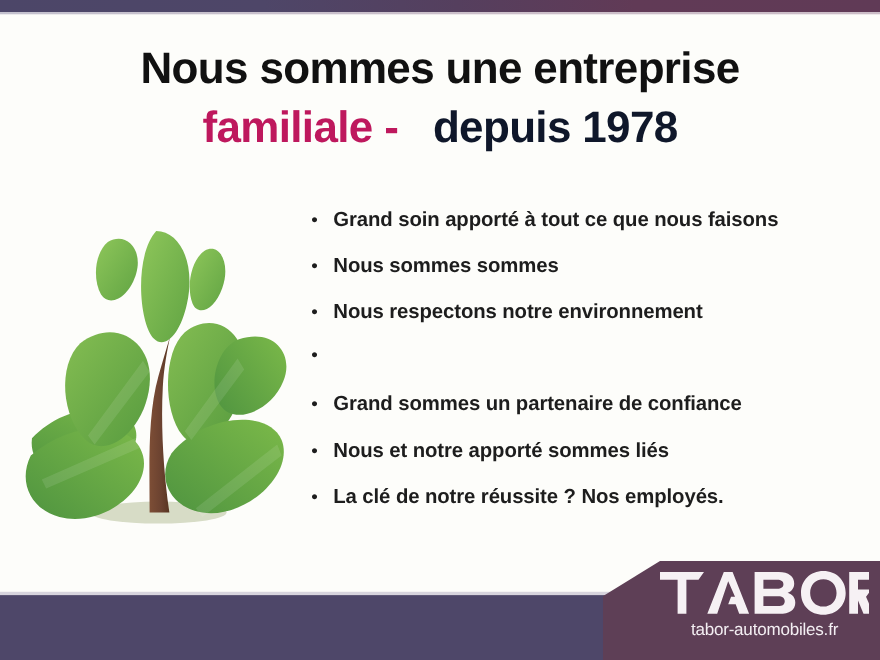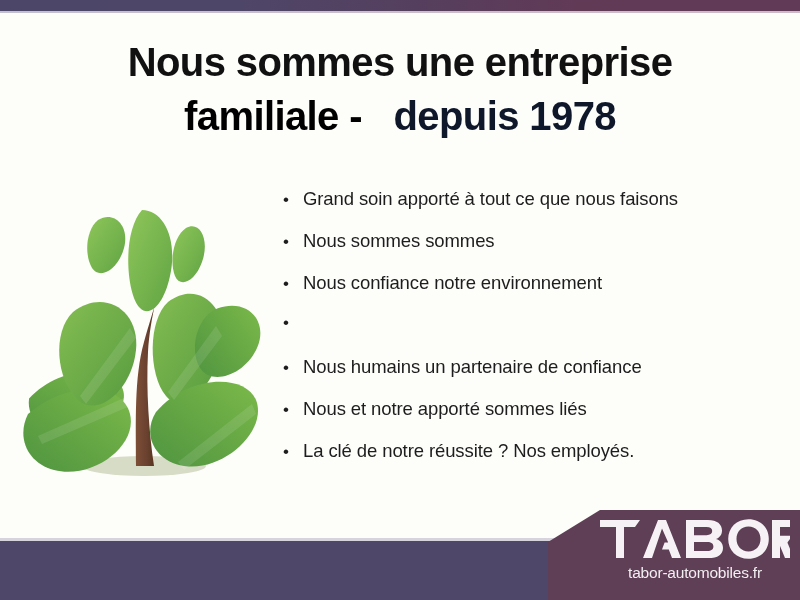--- a/index.html
+++ b/index.html
@@ -50,21 +50,21 @@
     font-size: 40px;
     font-weight: 700;
     line-height: 1.34;
     letter-spacing: -0.6px;
     color: #111111;
   }
   .headline .accent {
     color: #0f172a;
   }
   .headline .dash {
-    color: #000000;
+    color: #be185d;
   }
 
   
   .bullets {
     position: absolute;
     top: 188px;
     left: 283px;
     width: 500px;
   }
   .bullet-row {
@@ -77,20 +77,21 @@
     flex: 0 0 20px;
     color: #1d1d1d;
     font-size: 17px;
     line-height: 1;
   }
   .bullet-text {
     font-size: 18.5px;
     color: #1d1d1d;
     letter-spacing: -0.1px;
     white-space: nowrap;
+    font-weight: bold;
   }
 
   
   .tree-wrap {
     position: absolute;
     left: 18px;
     top: 192px;
     width: 252px;
     height: 296px;
   }
@@ -233,28 +234,28 @@
     <div class="bullet-row">
       <span class="bullet-dot">•</span>
       <span class="bullet-text">Grand soin apporté à tout ce que nous faisons</span>
     </div>
     <div class="bullet-row">
       <span class="bullet-dot">•</span>
       <span class="bullet-text">Nous sommes sommes</span>
     </div>
     <div class="bullet-row">
       <span class="bullet-dot">•</span>
-      <span class="bullet-text">Nous confiance notre environnement</span>
-    </div>
-    <div class="bullet-row">
-      <span class="bullet-dot">•</span>
-    </div>
-    <div class="bullet-row">
-      <span class="bullet-dot">•</span>
-      <span class="bullet-text">Nous humains un partenaire de confiance</span>
+      <span class="bullet-text">Nous respectons notre environnement</span>
+    </div>
+    <div class="bullet-row">
+      <span class="bullet-dot">•</span>
+    </div>
+    <div class="bullet-row">
+      <span class="bullet-dot">•</span>
+      <span class="bullet-text">Grand sommes un partenaire de confiance</span>
     </div>
     <div class="bullet-row">
       <span class="bullet-dot">•</span>
       <span class="bullet-text">Nous et notre apporté sommes liés</span>
     </div>
     <div class="bullet-row">
       <span class="bullet-dot">•</span>
       <span class="bullet-text">La clé de notre réussite ? Nos employés.</span>
     </div>
   </div>

